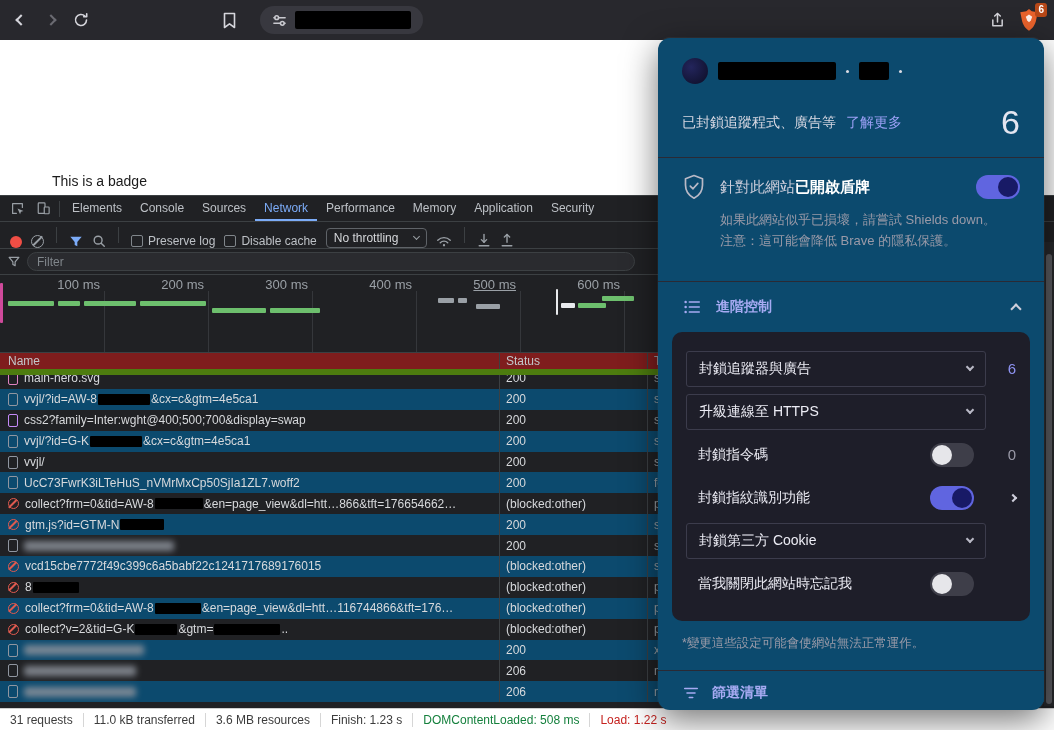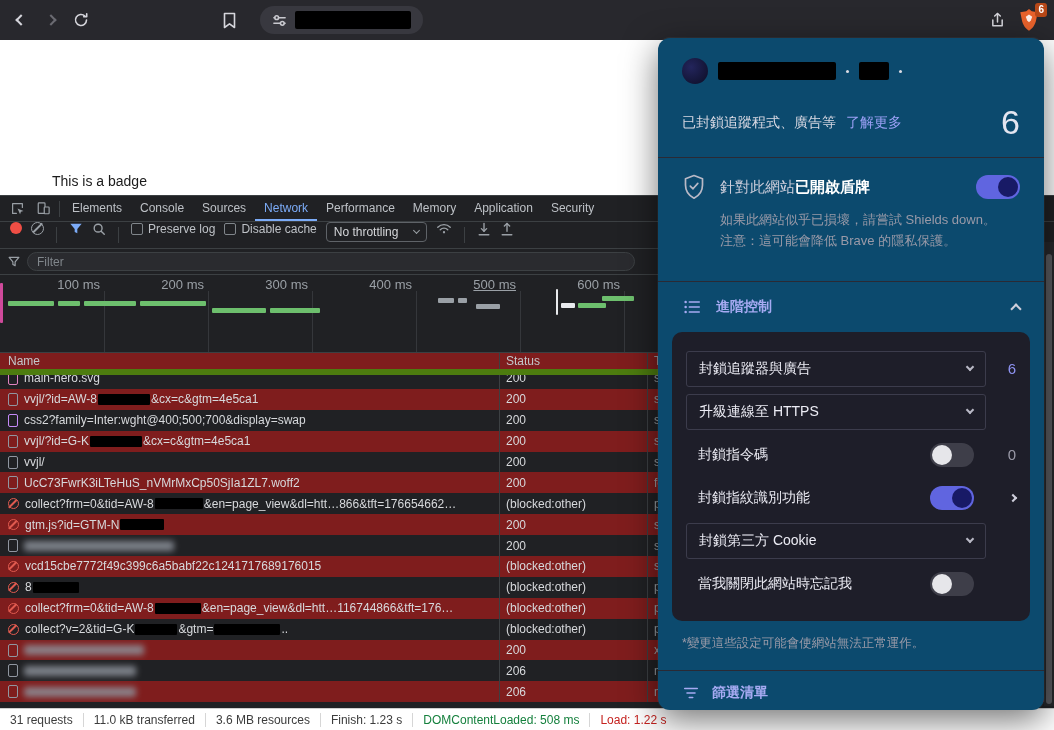--- a/index.html
+++ b/index.html
@@ -28,21 +28,21 @@
   .page{position:absolute;top:40px;left:0;right:0;height:155px;background:#fff}
   .badge-text{position:absolute;left:52px;top:133px;font-size:14px;color:#1b1b1b}
 
   
   .devtools{position:absolute;top:195px;left:0;right:0;bottom:0;background:#202124;color:#9aa0a6;font-size:12px;border-top:1px solid #3c4043;z-index:1}
   .dt-tabbar{height:26px;display:flex;align-items:stretch;border-bottom:1px solid #3c4043}
   .dt-tabbar .icon-btn{width:26px;height:25px;color:#9aa0a6}
   .dt-sep{width:1px;height:16px;background:#3c4043;align-self:center;margin:0 3px}
   .dtab{display:flex;align-items:center;padding:0 9px;color:#bdc1c6;cursor:default;border-bottom:2px solid transparent}
   .dtab.active{color:#7cacf8;border-bottom-color:#7cacf8}
-  .dt-toolbar{height:27px;display:flex;align-items:flex-start;gap:9px;border-bottom:1px solid #3c4043;padding:0 10px}
+  .dt-toolbar{height:27px;display:flex;align-items:flex-end;gap:9px;border-bottom:1px solid #3c4043;padding:0 10px}
   .rec{width:12px;height:12px;border-radius:50%;background:#ef4e45}
   .slashcirc{width:13px;height:13px;border:1.6px solid #9aa0a6;border-radius:50%;position:relative}
   .slashcirc::after{content:"";position:absolute;left:-1.5px;top:4.4px;width:13px;height:1.6px;background:#9aa0a6;transform:rotate(-45deg)}
   .cbrow{display:flex;align-items:center;gap:5px;color:#bdc1c6}
   .cb{width:12px;height:12px;border:1.4px solid #80868b;border-radius:2px;background:transparent}
   .throttle{display:flex;align-items:center;gap:16px;border:1px solid #5f6368;border-radius:4px;height:20px;padding:0 7px;color:#d5d7da}
   .throttle .chev{width:5px;height:5px;border-width:1.4px;color:#9aa0a6}
   .dt-filterbar{height:26px;display:flex;align-items:center;gap:7px;border-bottom:1px solid #3c4043;padding:0 8px}
   .filter-input{width:608px;height:19px;background:#2a2b2f;border:1px solid #3c4043;border-radius:10px;color:#e8eaed;font-size:12px;padding:0 9px;outline:none;font-family:"Liberation Sans",sans-serif}
   .filter-input::placeholder{color:#80868b}
@@ -51,21 +51,21 @@
   .ov-line{position:absolute;top:16px;bottom:0;width:1px;background:#35373b}
   .ov-bar{position:absolute;border-radius:1px}
   .dt-thead{height:22px;display:flex;align-items:flex-end;border-bottom:6px solid #4d7c0f;color:#c3c7cb;background:#7f1d1d}
   .cell{height:100%;display:flex;align-items:center;overflow:hidden}
   .cell.name{width:500px;padding-left:8px;border-right:1px solid #3c4043}
   .cell.status{width:148px;padding-left:6px;border-right:1px solid #3c4043}
   .cell.type{flex:1;padding-left:6px}
   .dt-rows{height:334px;overflow:hidden;display:flex;flex-direction:column}
   .net-row{flex:0 0 20.9px;display:flex;color:#d7d9dc;white-space:nowrap}
   .net-row:first-child{margin-top:-7px}
-  .net-row.alt{background:#7f1d1d}
+  .net-row.alt{background:#0c4a6e}
   .net-row .cell{align-items:center}
   .ntext{white-space:pre;overflow:hidden}
   .nredact{display:inline-block;height:11px;background:#000;border-radius:1px;margin:0 1px;flex:0 0 auto}
   .nblur{display:inline-block;height:10px;background:#8d929b;filter:blur(3px);border-radius:2px;opacity:.85;flex:0 0 auto}
   .ric{flex:0 0 auto;margin-right:6px}
   .ric.doc,.ric.css,.ric.img,.ric.font{width:10px;height:13px;border:1.3px solid #9096a0;border-radius:2px}
   .ric.css{border-color:#c58af9}
   .ric.img{border-color:#e083c0}
   .ric.blocked{width:11px;height:11px;border:1.6px solid #e05a4f;border-radius:50%;position:relative}
   .ric.blocked::after{content:"";position:absolute;left:-1.6px;top:3.4px;width:11px;height:1.6px;background:#e05a4f;transform:rotate(-45deg)}

